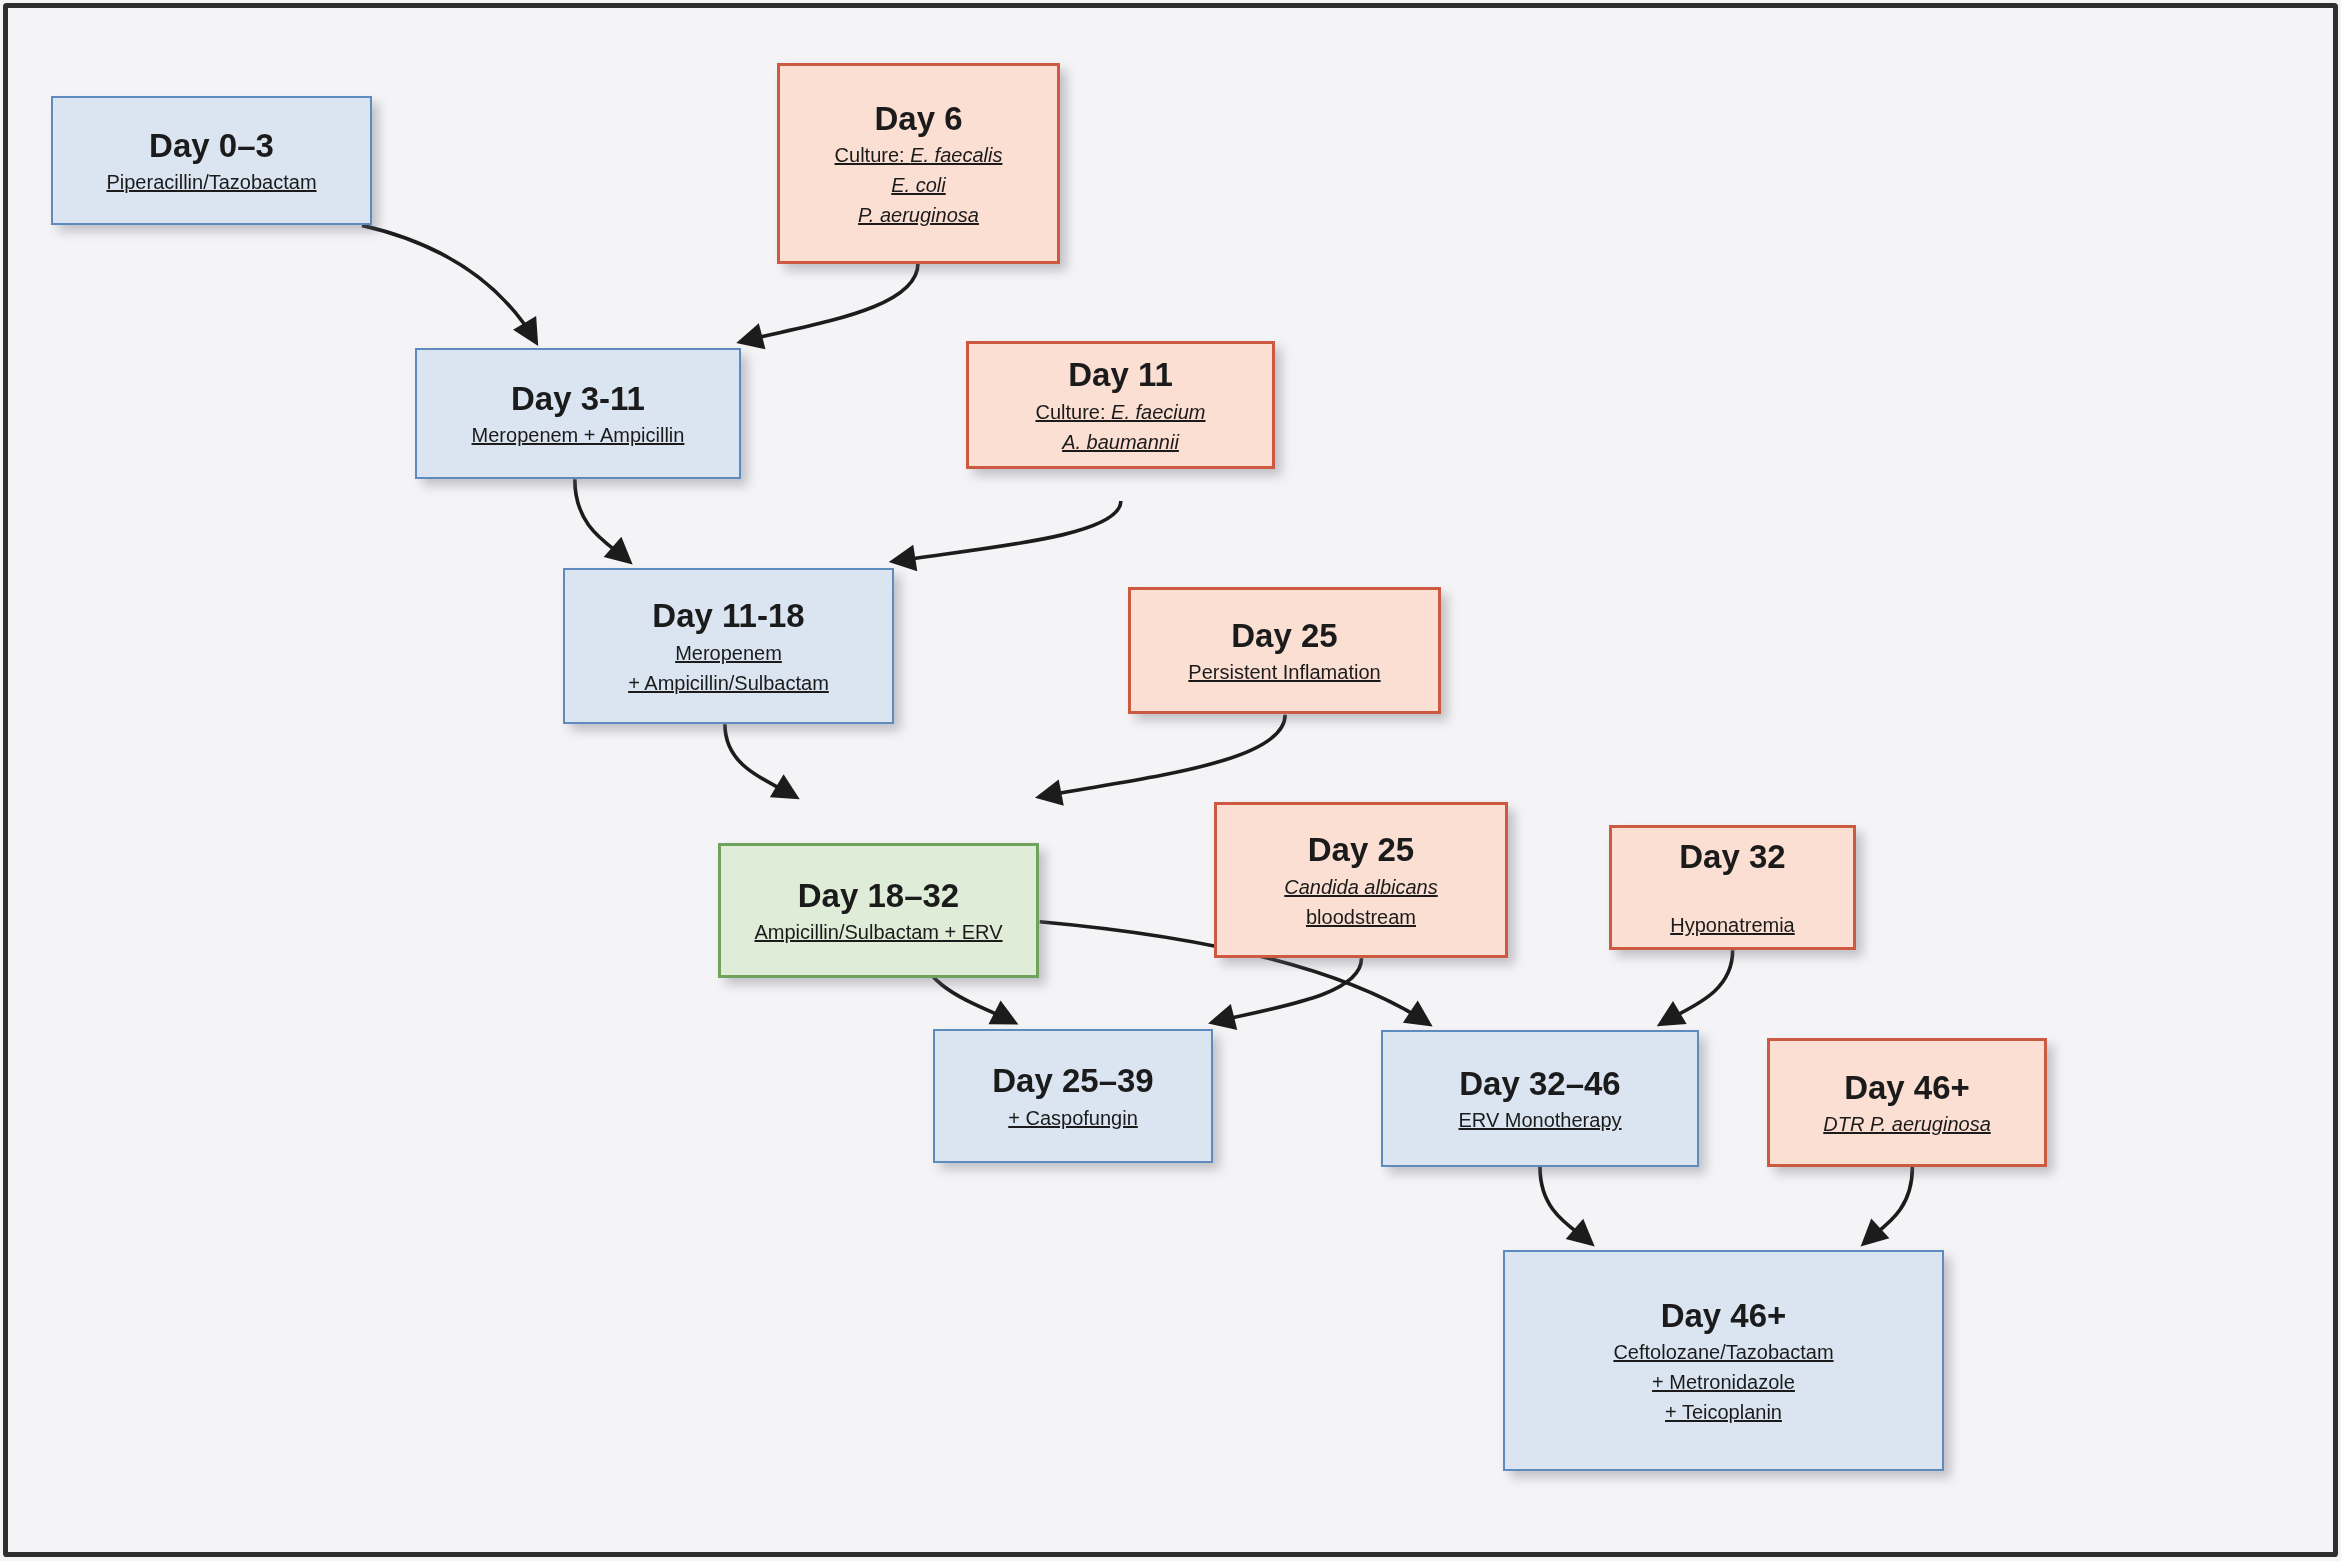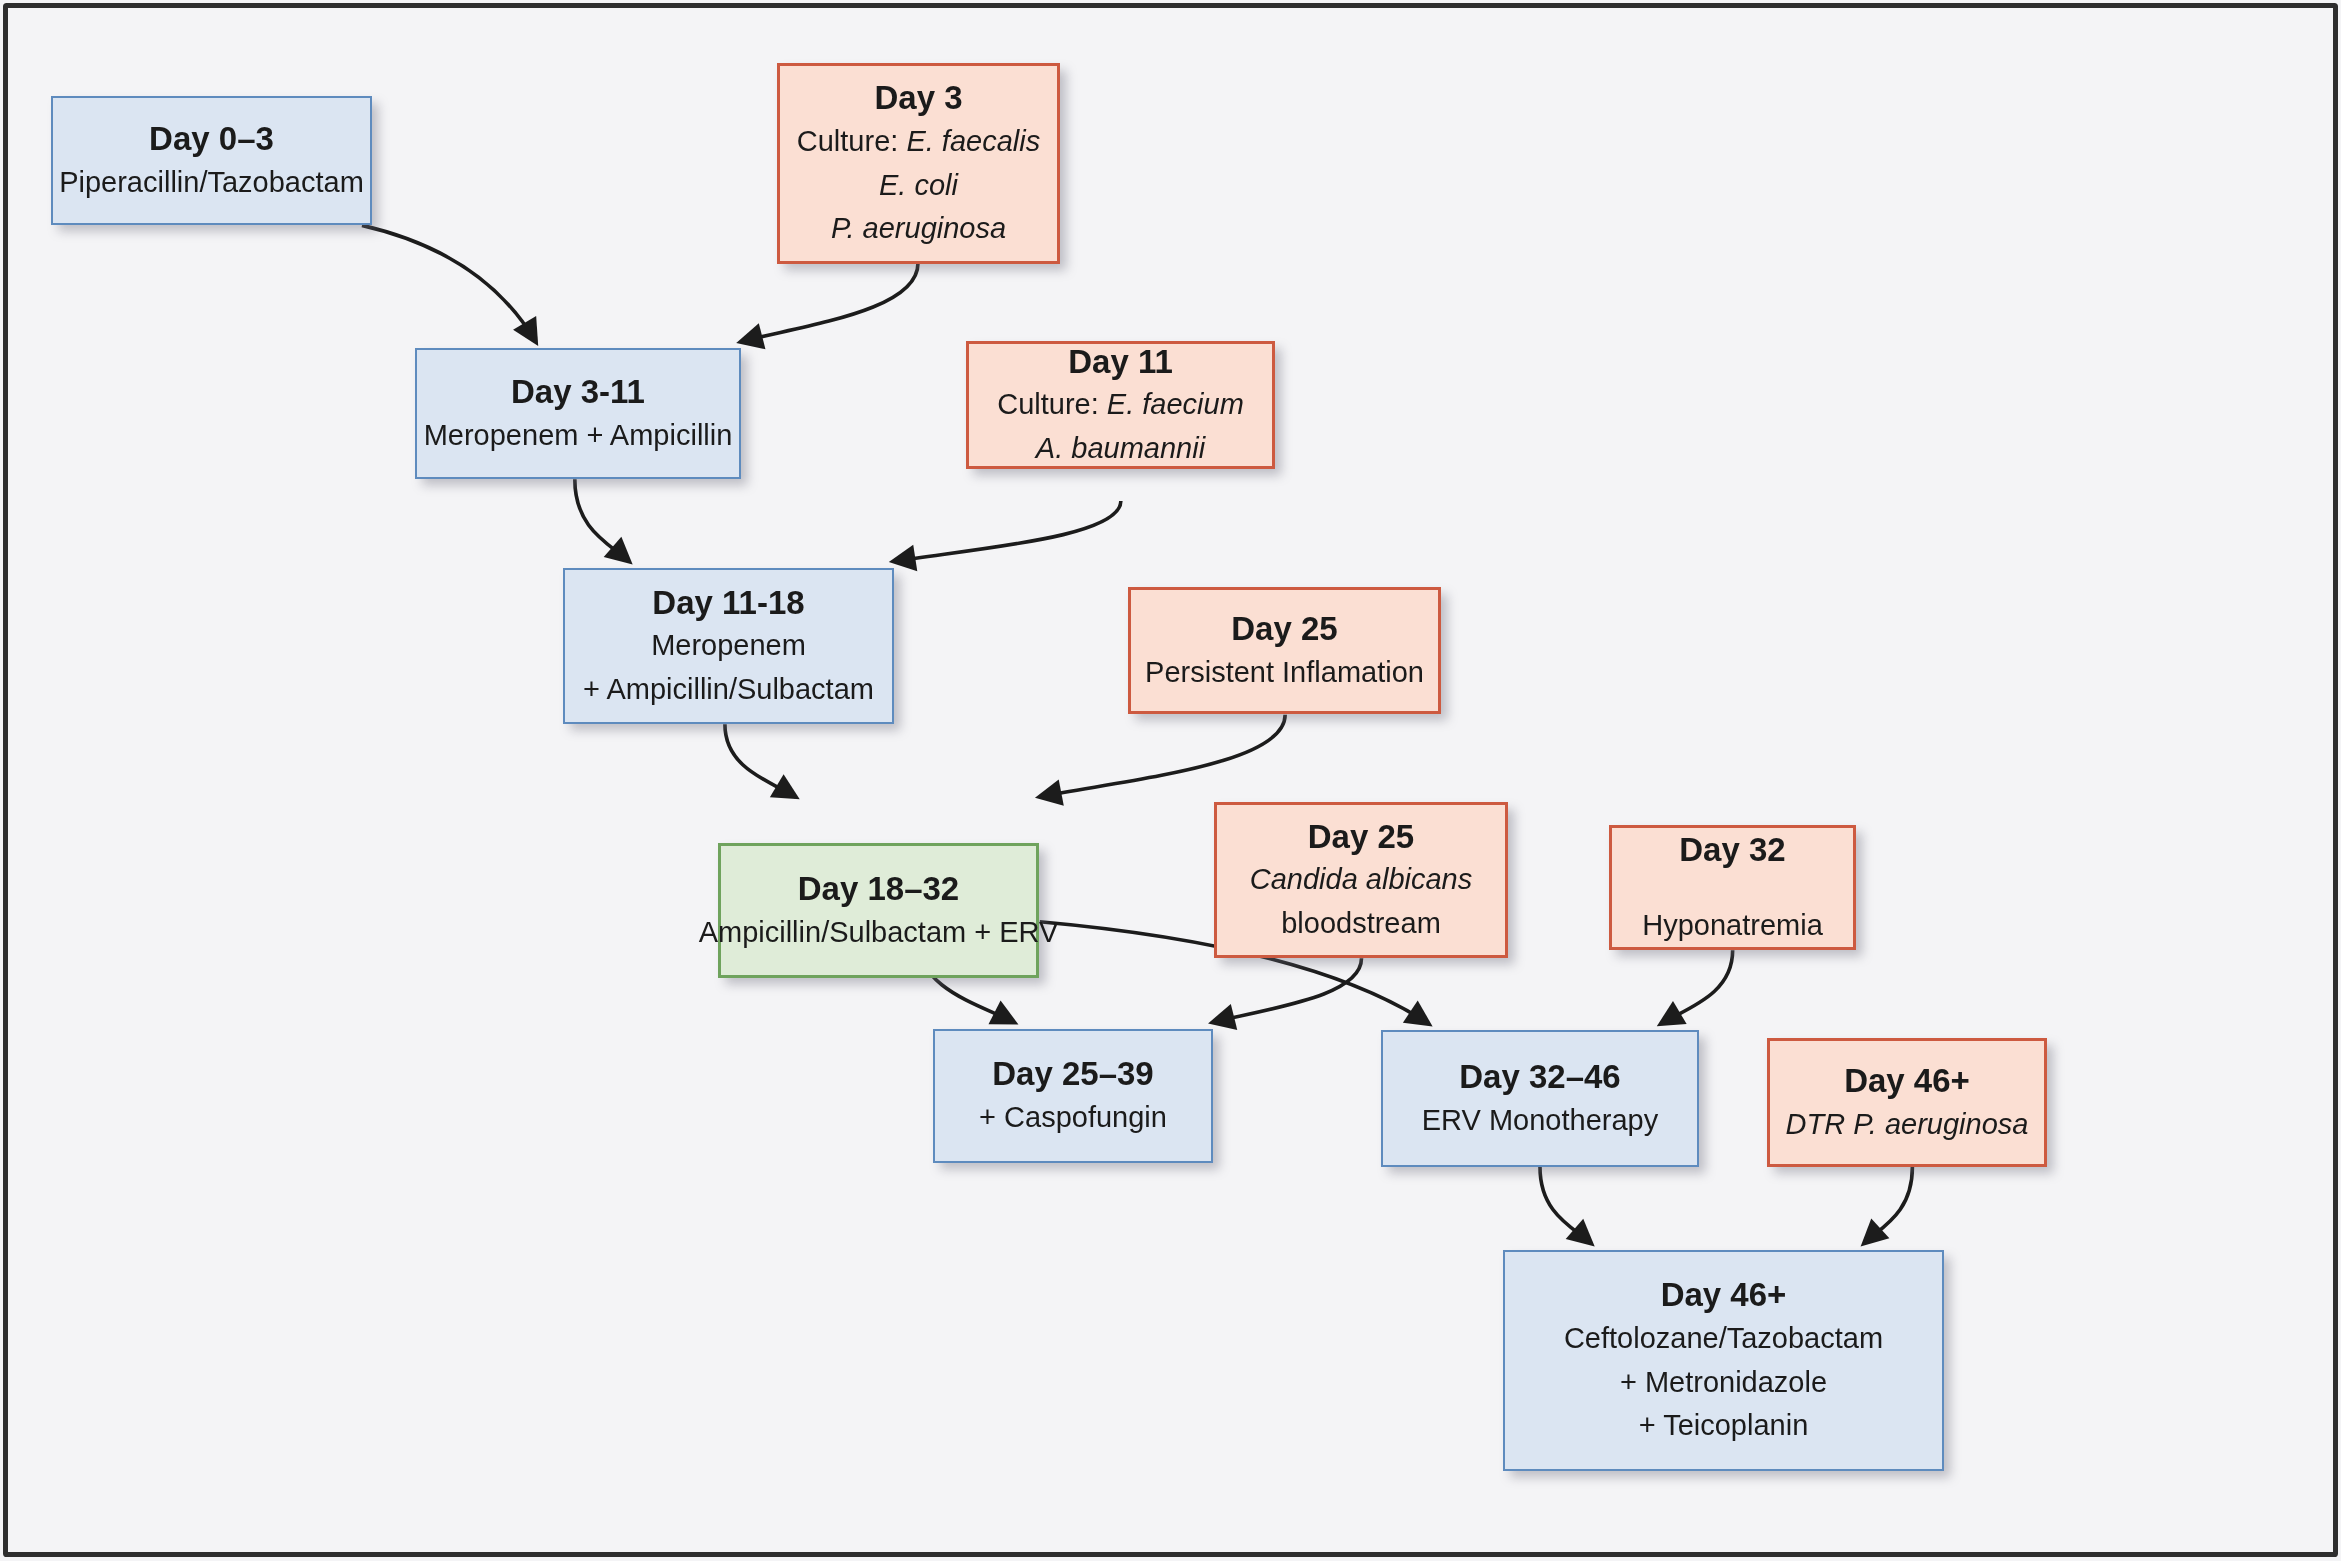--- a/index.html
+++ b/index.html
@@ -25,21 +25,21 @@
   #arrow-layer path.edge { fill: none; stroke-width: 5px; }
   .node {
     position: absolute; box-sizing: border-box;
     display: flex; flex-direction: column;
     justify-content: center; align-items: center;
     text-align: center; padding: 5.8px 7.3px;
     color: #1b1b1b;
     box-shadow: 6.5px 7.3px 10.2px rgba(110,110,125,0.40);
   }
   .node-title { font-size: 33px; font-weight: bold; line-height: 1.32; white-space: nowrap; }
-  .node-line  { font-size: 29px; line-height: 1.5; white-space: nowrap; }
+  .node-line  { font-size: 20px; line-height: 1.5; white-space: nowrap; text-decoration: underline; }
   .node-line .it { font-style: italic; }
   .kind-treatment-blue { border-style: solid; border-width: 2.9px; }
   .kind-event-red      { border-style: solid; border-width: 3.6px; }
   .kind-combo-green    { border-style: solid; border-width: 3.6px; margin-top: 40px; }
 </style>
 </head>
 <body>
 
 <div class="stage" style="background: rgb(244, 244, 246);">
   <svg id="arrow-layer" width="2342" height="1561" viewBox="0 0 3221 2147">
@@ -63,21 +63,21 @@
         <path d="M 2630.2 1605 C 2630.2 1668, 2589.1064 1686.9, 2563.92 1710" class="edge" stroke="#1c1c1c" marker-end="url(#ah)"></path>
       </g>
   </svg>
 
   <div id="node-layer">
       <div class="node kind-treatment-blue" style="left: 51px; top: 96px; width: 321px; height: 129px; background: rgb(219, 229, 242); border-color: rgb(94, 139, 190);">
         <div class="node-title">Day 0–3</div>
         <div class="node-line"><span>Piperacillin/Tazobactam</span></div>
       </div>
       <div class="node kind-event-red" style="left: 777px; top: 63px; width: 283px; height: 201px; background: rgb(251, 223, 211); border-color: rgb(205, 90, 64);">
-        <div class="node-title">Day 3</div>
+        <div class="node-title">Day 6</div>
         <div class="node-line"><span>Culture: </span><span class="it">E. faecalis</span></div>
         <div class="node-line"><span class="it">E. coli</span></div>
         <div class="node-line"><span class="it">P. aeruginosa</span></div>
       </div>
       <div class="node kind-treatment-blue" style="left: 415px; top: 348px; width: 326px; height: 131px; background: rgb(219, 229, 242); border-color: rgb(94, 139, 190);">
         <div class="node-title">Day 3-11</div>
         <div class="node-line"><span>Meropenem + Ampicillin</span></div>
       </div>
       <div class="node kind-event-red" style="left: 966px; top: 341px; width: 309px; height: 128px; background: rgb(251, 223, 211); border-color: rgb(205, 90, 64);">
         <div class="node-title">Day 11</div>

